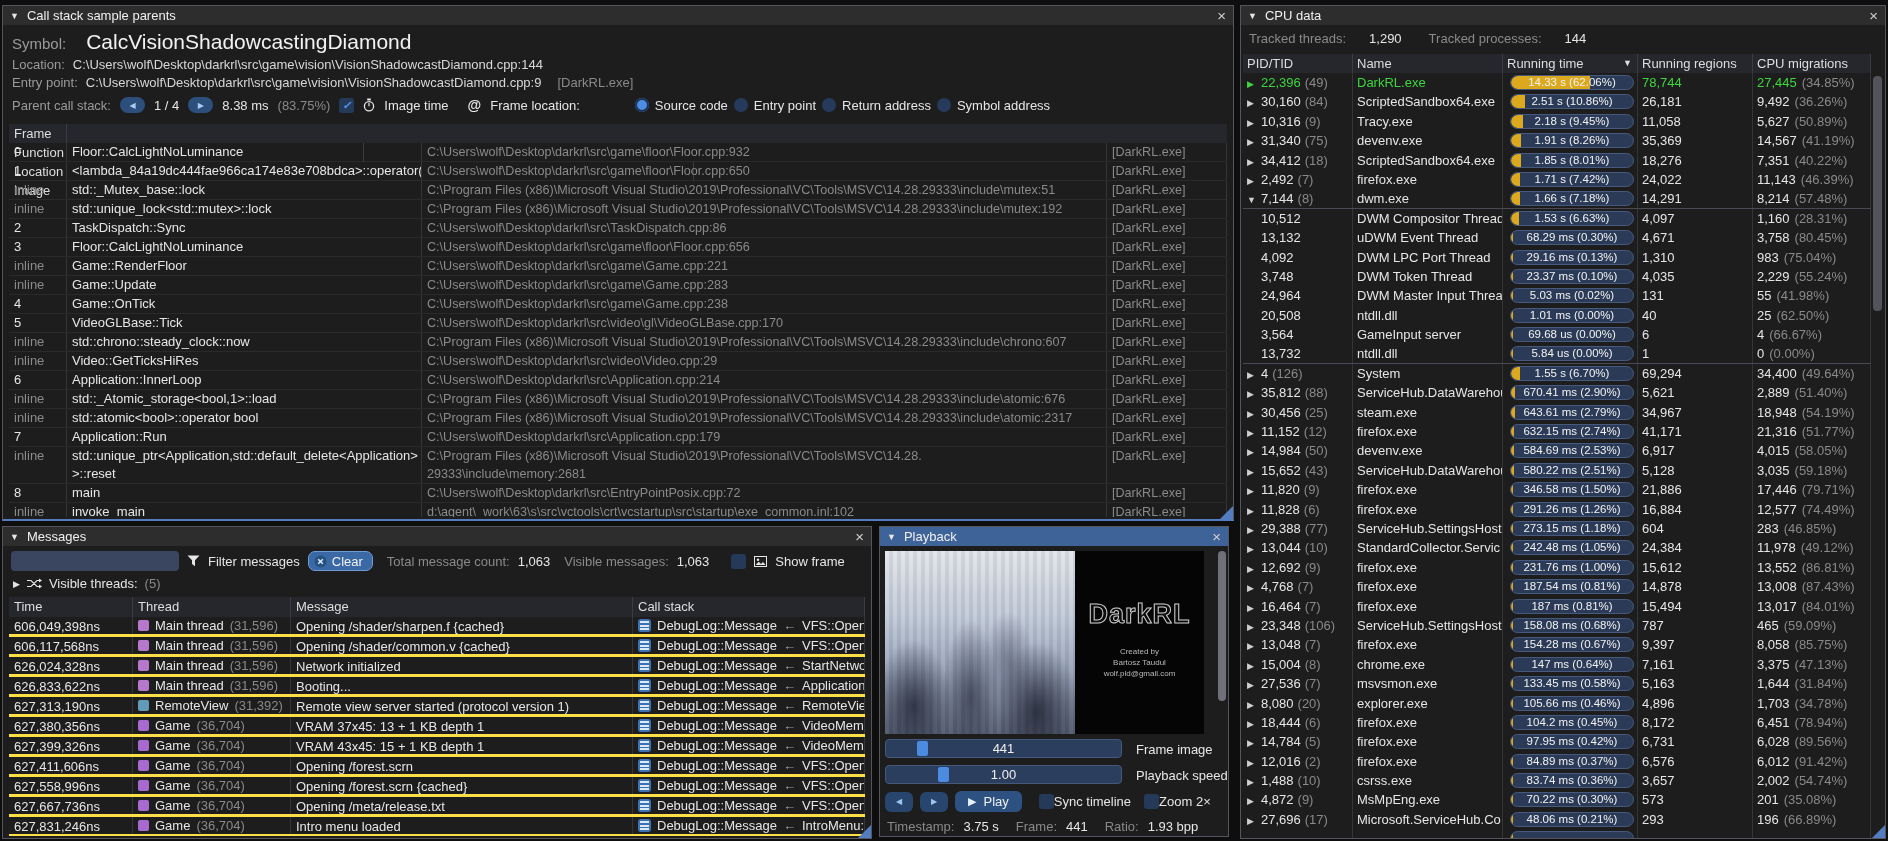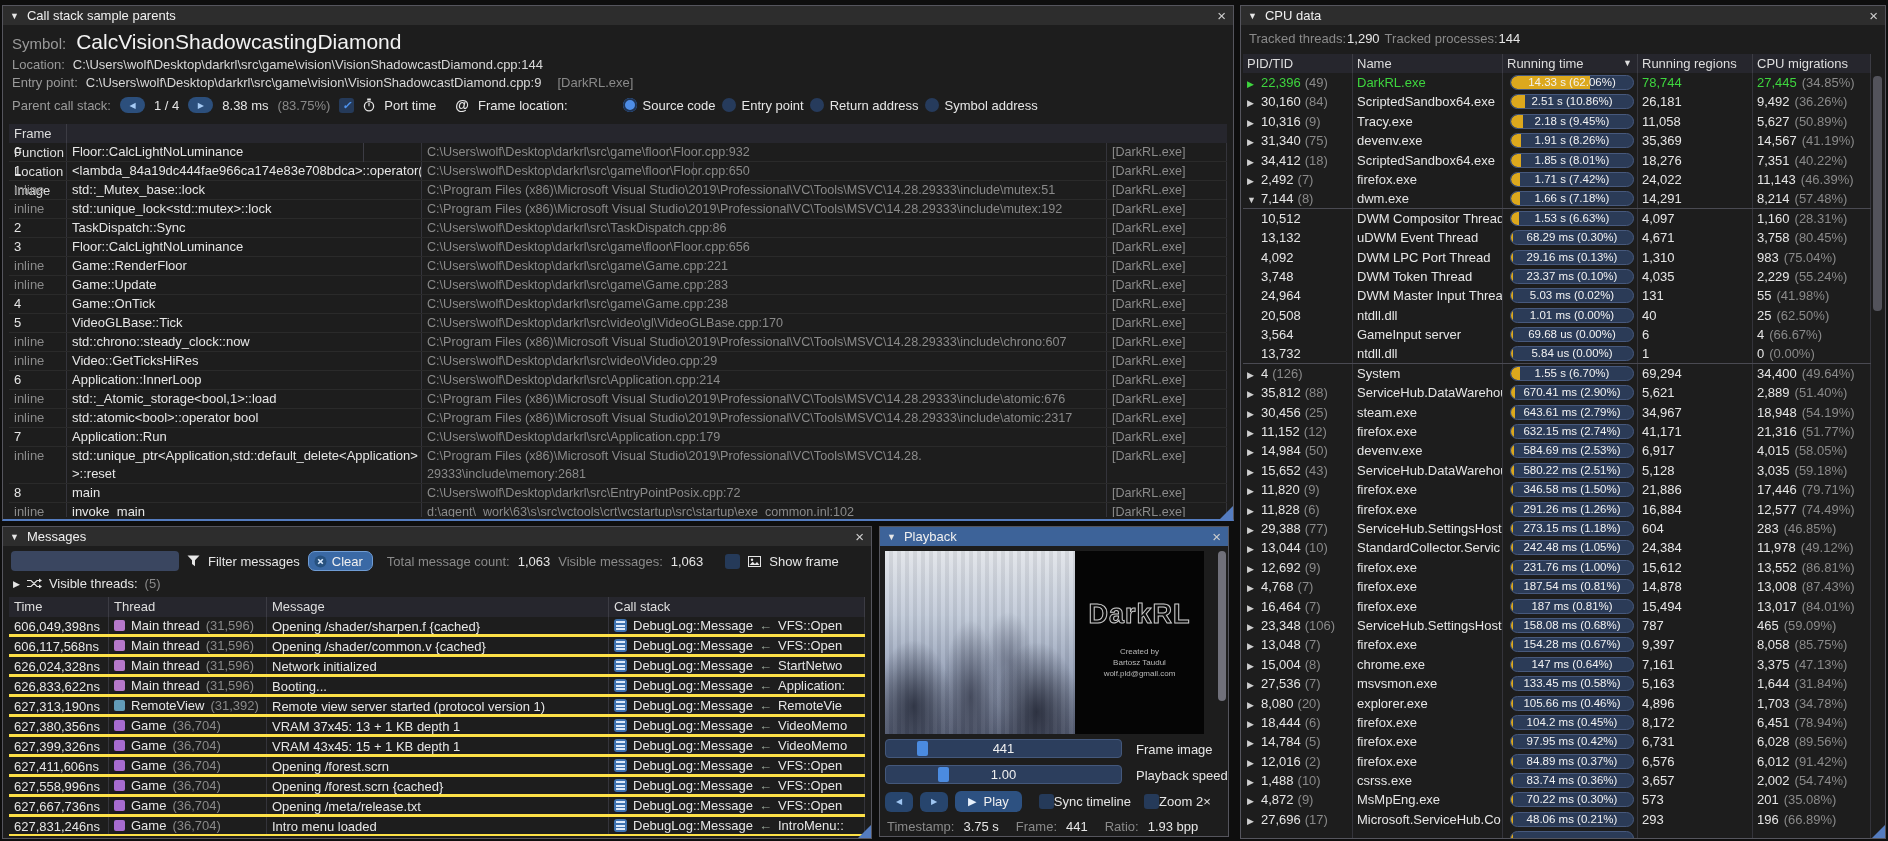--- a/index.html
+++ b/index.html
@@ -14,21 +14,21 @@
   .tb-arrow { font-size:9px; color:#e6e6e6; }
   .tb-title { flex:1; font-size:13px; color:#f0f0f0; }
   .tb-close { color:#cfcfcf; font-size:15px; line-height:15px; cursor:default; }
   .grip { position:absolute; right:0; bottom:0; width:0; height:0;
     border-left:13px solid transparent; border-bottom:13px solid #547cc0; }
   .dim { color:#8a8a8a; }
 
   
   .panel-callstack { left:2px; top:5px; width:1232px; height:516px; border-bottom:2px solid #547cc0; }
   .cs-info { padding:5px 9px 0 9px; }
-  .sym-line { display:flex; align-items:baseline; gap:10px; margin-bottom:3px; }
+  .sym-line { display:flex; align-items:baseline; gap:20px; margin-bottom:3px; }
   .sym-label { color:#9a9a9a; font-size:15px; }
   .sym-value { font-size:21px; color:#f2f2f2; }
   .kv-line { display:flex; gap:8px; margin-bottom:3px; }
   .kv-label { color:#9a9a9a; }
   .kv-value { color:#d8d8d8; }
   .kv-img { color:#8a8a8a; margin-left:8px; }
   .parent-line { display:flex; align-items:center; gap:9px; margin-top:7px; }
   .nav-btn { width:25px; height:16px; border-radius:8px; background:#2c4f7c;
     color:#a6cbf5; font-size:8px; display:inline-flex; align-items:center; justify-content:center; }
   .cb { width:15px; height:15px; border-radius:3px; background:#253a59;
@@ -57,21 +57,21 @@
   .panel-messages { left:2px; top:526px; width:870px; height:313px; }
   .msg-filter { display:flex; align-items:center; gap:8px; padding:5px 8px 3px 8px; white-space:nowrap; overflow:hidden; }
   .filter-input { width:168px; height:20px; background:#3a4660; border:none; border-radius:4px; }
   .clear-btn { display:inline-flex; align-items:center; gap:5px; background:#3a69a5;
     border:1px solid #6f9cd4; border-radius:7px; padding:1px 9px 1px 5px; height:20px; color:#f0f0f0; }
   .msg-threads { display:flex; align-items:center; gap:7px; padding:2px 10px 0 10px; }
   .small-arrow { font-size:9px; color:#e6e6e6; }
   .msg-table { position:absolute; top:70px; left:6px; right:6px; bottom:2px; overflow:hidden; }
   .msg-head { display:flex; background:#26262d; height:20px; line-height:20px; }
   .msg-head > span { padding-left:5px; border-right:1px solid #3c3c44; color:#dedede; }
-  .m-time   { width:100px; flex:none; }
+  .m-time   { width:124px; flex:none; }
   .m-thread { width:158px; flex:none; }
   .m-msg    { width:342px; flex:none; }
   .m-cs     { flex:1; }
   .msg-row { display:flex; height:20px; line-height:19px; border-bottom:3px solid #fde047; }
   .msg-row > span { padding-left:5px; border-right:1px solid #34343b; white-space:nowrap; overflow:hidden; }
   .m-thread { display:inline-flex; align-items:center; gap:6px; }
   .swatch { width:11px; height:11px; border-radius:2px; display:inline-block; flex:none; }
   .m-cs { display:inline-flex; align-items:center; gap:6px; }
   .cs-icon { width:13px; height:13px; flex:none; border-radius:3px; background-color:#3d72b0;
     background-image:linear-gradient(#dbe9fb,#dbe9fb),linear-gradient(#dbe9fb,#dbe9fb),linear-gradient(#dbe9fb,#dbe9fb);
@@ -105,21 +105,21 @@
   .pb-btn { width:28px; height:20px; background:#27456d; border-radius:6px; color:#9fc6f2;
     font-size:8px; display:inline-flex; align-items:center; justify-content:center; }
   .play-btn { height:21px; padding:0 13px; background:#2d5181; border-radius:6px;
     display:inline-flex; align-items:center; gap:7px; color:#f0f0f0; }
   .play-glyph { font-size:11px; color:#e8f1fb; }
   .pb-check { display:inline-flex; align-items:center; }
   .pb-status { position:absolute; top:292px; left:7px; display:flex; gap:9px; white-space:nowrap; }
 
   
   .panel-cpu { left:1240px; top:5px; width:646px; height:834px; }
-  .cpu-info { display:flex; gap:1px; padding:6px 8px 5px 8px; }
+  .cpu-info { display:flex; gap:23px; padding:6px 8px 5px 8px; }
   .cpu-table { position:absolute; top:48px; left:2px; right:14px; bottom:0; overflow:hidden; }
   .cpu-head { display:flex; background:#26262d; height:19px; line-height:19px; }
   .cpu-head > span { padding-left:4px; border-right:1px solid #3c3c44; color:#dedede; }
   .p-pid  { width:110px; flex:none; }
   .p-name { width:150px; flex:none; }
   .p-time { width:135px; flex:none; }
   .p-reg  { width:115px; flex:none; }
   .p-migr { flex:1; }
   .sort-icon { float:right; margin-right:5px; font-size:9px; }
   .cpu-row { display:flex; height:19.4px; line-height:19.4px; }
@@ -170,21 +170,21 @@
         <span>1 / 4</span>
         <span class="nav-btn">▶</span>
         <span>8.38 ms</span>
         <span class="dim">(83.75%)</span>
         <i class="cb">✓</i>
         <svg class="icn" width="12" height="14" viewBox="0 0 12 14">
           <rect x="4.2" y="0.5" width="3.6" height="2" fill="#e6e6e6"></rect>
           <circle cx="6" cy="8.2" r="4.6" fill="none" stroke="#e6e6e6" stroke-width="1.3"></circle>
           <line x1="6" y1="8.2" x2="6" y2="5" stroke="#e6e6e6" stroke-width="1.2"></line>
         </svg>
-        <span>Port time</span>
+        <span>Image time</span>
         <span class="at-glyph" style="margin-left:10px;">@</span>
         <span>Frame location:</span>
         <span id="radio-mount" style="display:inline-flex;align-items:flex-end;padding-left:46px;">
             <span class="radio-opt selected">
               <i class="radio"></i>
               <span>Source code</span>
             </span>
             <span class="radio-opt">
               <i class="radio"></i>
               <span>Entry point</span>
@@ -343,21 +343,21 @@
       <span>Filter messages</span>
       <span class="clear-btn">
         <svg class="icn" width="13" height="13" viewBox="0 0 13 13">
           <circle cx="6.5" cy="6.5" r="6" fill="#27517f"></circle>
           <path d="M4.2 4.2 l4.6 4.6 M8.8 4.2 l-4.6 4.6" stroke="#d8e8fb" stroke-width="1.6"></path>
         </svg>
         <span>Clear</span>
       </span>
       <span class="dim" style="margin-left:6px;">Total message count:</span>
       <span>1,063</span>
-      <span class="dim" style="">Visible messages:</span>
+      <span class="dim" style="margin-left:6px;">Visible messages:</span>
       <span>1,063</span>
       <i class="cb" style="margin-left:14px;"></i>
       <svg class="icn" width="13" height="11" viewBox="0 0 13 11">
         <rect x="0.5" y="0.5" width="12" height="10" fill="none" stroke="#e6e6e6"></rect>
         <circle cx="4" cy="3.8" r="1.2" fill="#e6e6e6"></circle>
         <path d="M1.5 9 l3.2-3.2 2.3 2.3 2-2 2.5 2.9z" fill="#e6e6e6"></path>
       </svg>
       <span>Show frame</span>
     </div>
     <div class="msg-threads">

